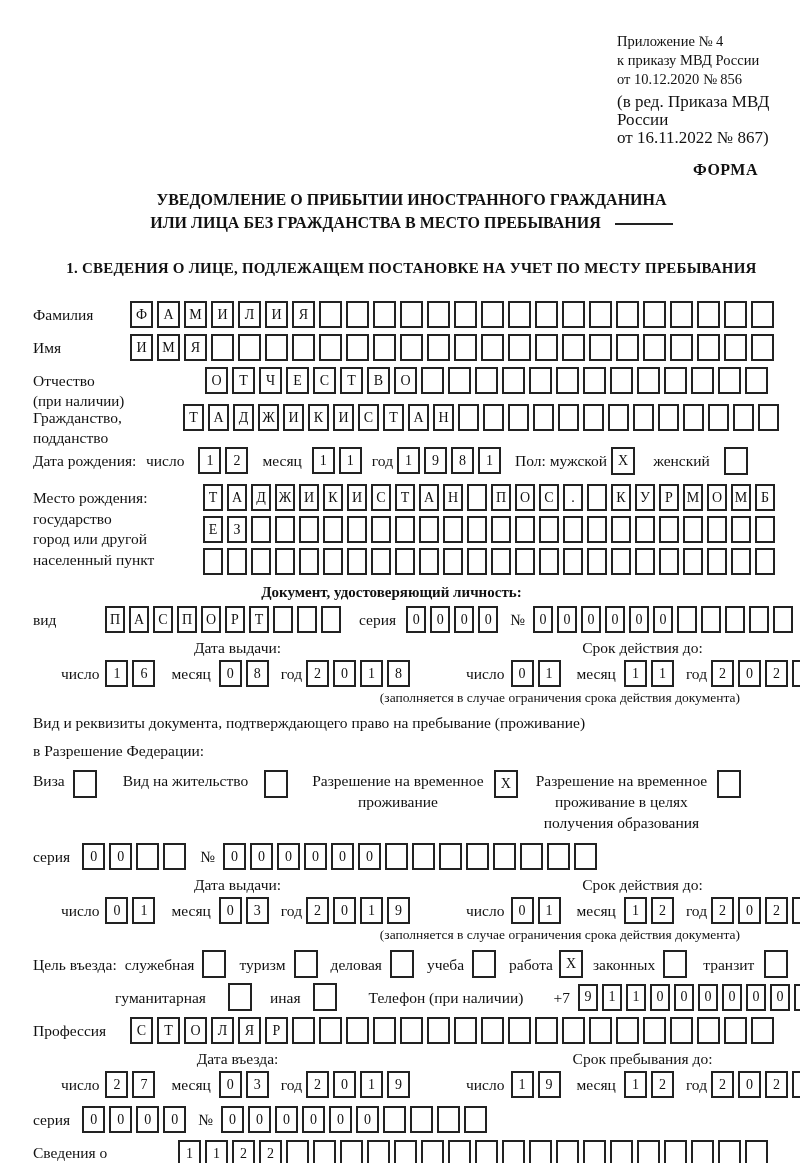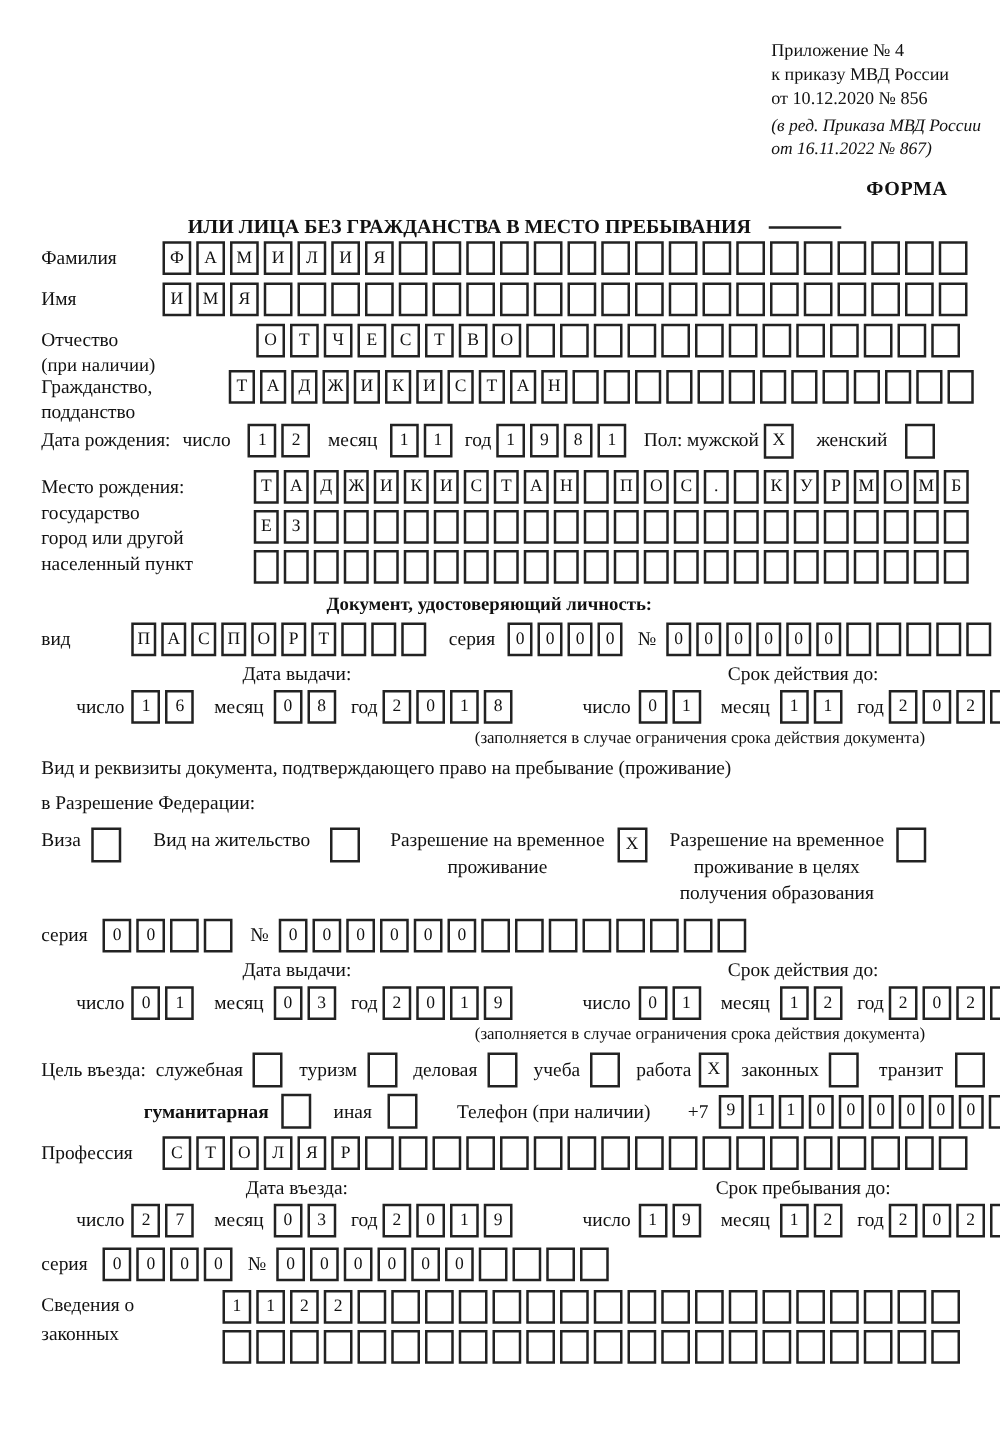--- a/index.html
+++ b/index.html
@@ -1,21 +1,21 @@
 <!DOCTYPE html>
 <html lang="ru"><head>
 <meta charset="utf-8">
 <style>
   html,body{margin:0;padding:0;background:#fff;}
   body{width:800px;height:1163px;font-family:"Liberation Serif","DejaVu Serif",serif;color:#111;}
   .page{box-sizing:border-box;width:800px;height:1163px;padding:32px 10px 10px 33px;overflow:hidden;position:relative;background:#fff;}
 
   
   .ref{margin-left:584px;font-size:14.5px;line-height:19px;}
-  .ref .amend{font-size:14px;line-height:18px;margin-top:4px;font-style:italic;}
+  .ref .amend{font-size:17px;line-height:18px;margin-top:4px;}
   .forma{font-weight:bold;font-size:16px;text-align:right;padding-right:32px;margin-top:14px;letter-spacing:.5px;}
 
   
   .title{font-weight:bold;font-size:16px;line-height:23px;text-align:center;margin-top:9px;}
   .title .uline{display:inline-block;width:58px;border-bottom:2px solid #222;margin-left:14px;transform:translateY(-3px);}
   .sec-heading{font-weight:bold;font-size:15px;text-align:center;margin-top:26px;margin-bottom:24px;letter-spacing:.2px;}
 
   
   .row{display:flex;align-items:flex-start;}
   .lbl{font-size:15.5px;line-height:20px;flex:none;padding-top:4px;}
@@ -55,23 +55,25 @@
     <div>к приказу МВД России</div>
     <div>от 10.12.2020 № 856</div>
     <div class="amend">
       <div>(в ред. Приказа МВД России</div>
       <div>от 16.11.2022 № 867)</div>
     </div>
   </div>
   <div class="forma">ФОРМА</div>
 
   <div class="title">
+    <div>УВЕДОМЛЕНИЕ О ПРИБЫТИИ ИНОСТРАННОГО ГРАЖДАНИНА</div>
     <div><span>ИЛИ ЛИЦА БЕЗ ГРАЖДАНСТВА В МЕСТО ПРЕБЫВАНИЯ</span><span class="uline"></span></div>
   </div>
 
+  <div class="sec-heading">1. СВЕДЕНИЯ О ЛИЦЕ, ПОДЛЕЖАЩЕМ ПОСТАНОВКЕ НА УЧЕТ ПО МЕСТУ ПРЕБЫВАНИЯ</div>
 
   <div class="row mb6">
     <div class="lbl" style="width:97px;">Фамилия</div>
     <div class="cells">
         <span class="cell">Ф</span>
         <span class="cell">А</span>
         <span class="cell">М</span>
         <span class="cell">И</span>
         <span class="cell">Л</span>
         <span class="cell">И</span>
@@ -523,21 +525,21 @@
     <div class="cells cbs" style="margin-right:12px;">
         <span class="cell"></span>
       </div>
     <span class="word" style="margin-right:10px;">транзит</span>
     <div class="cells cbs">
         <span class="cell"></span>
       </div>
   </div>
 
   <div class="row mb6" style="align-items:center;">
-    <span class="word" style="margin-left:82px;margin-right:10px;font-weight:bold;">гуманитарная</span>
+    <span class="word" style="margin-left:82px;margin-right:22px;">гуманитарная</span>
     <div class="cells cbs" style="margin-right:14px;">
         <span class="cell"></span>
       </div>
     <span class="word" style="margin-right:12px;">иная</span>
     <div class="cells cbs" style="margin-right:28px;">
         <span class="cell"></span>
       </div>
     <span class="word" style="margin-right:30px;">Телефон (при наличии)</span>
     <span class="word" style="margin-right:8px;">+7</span>
     <div class="cells p24">

